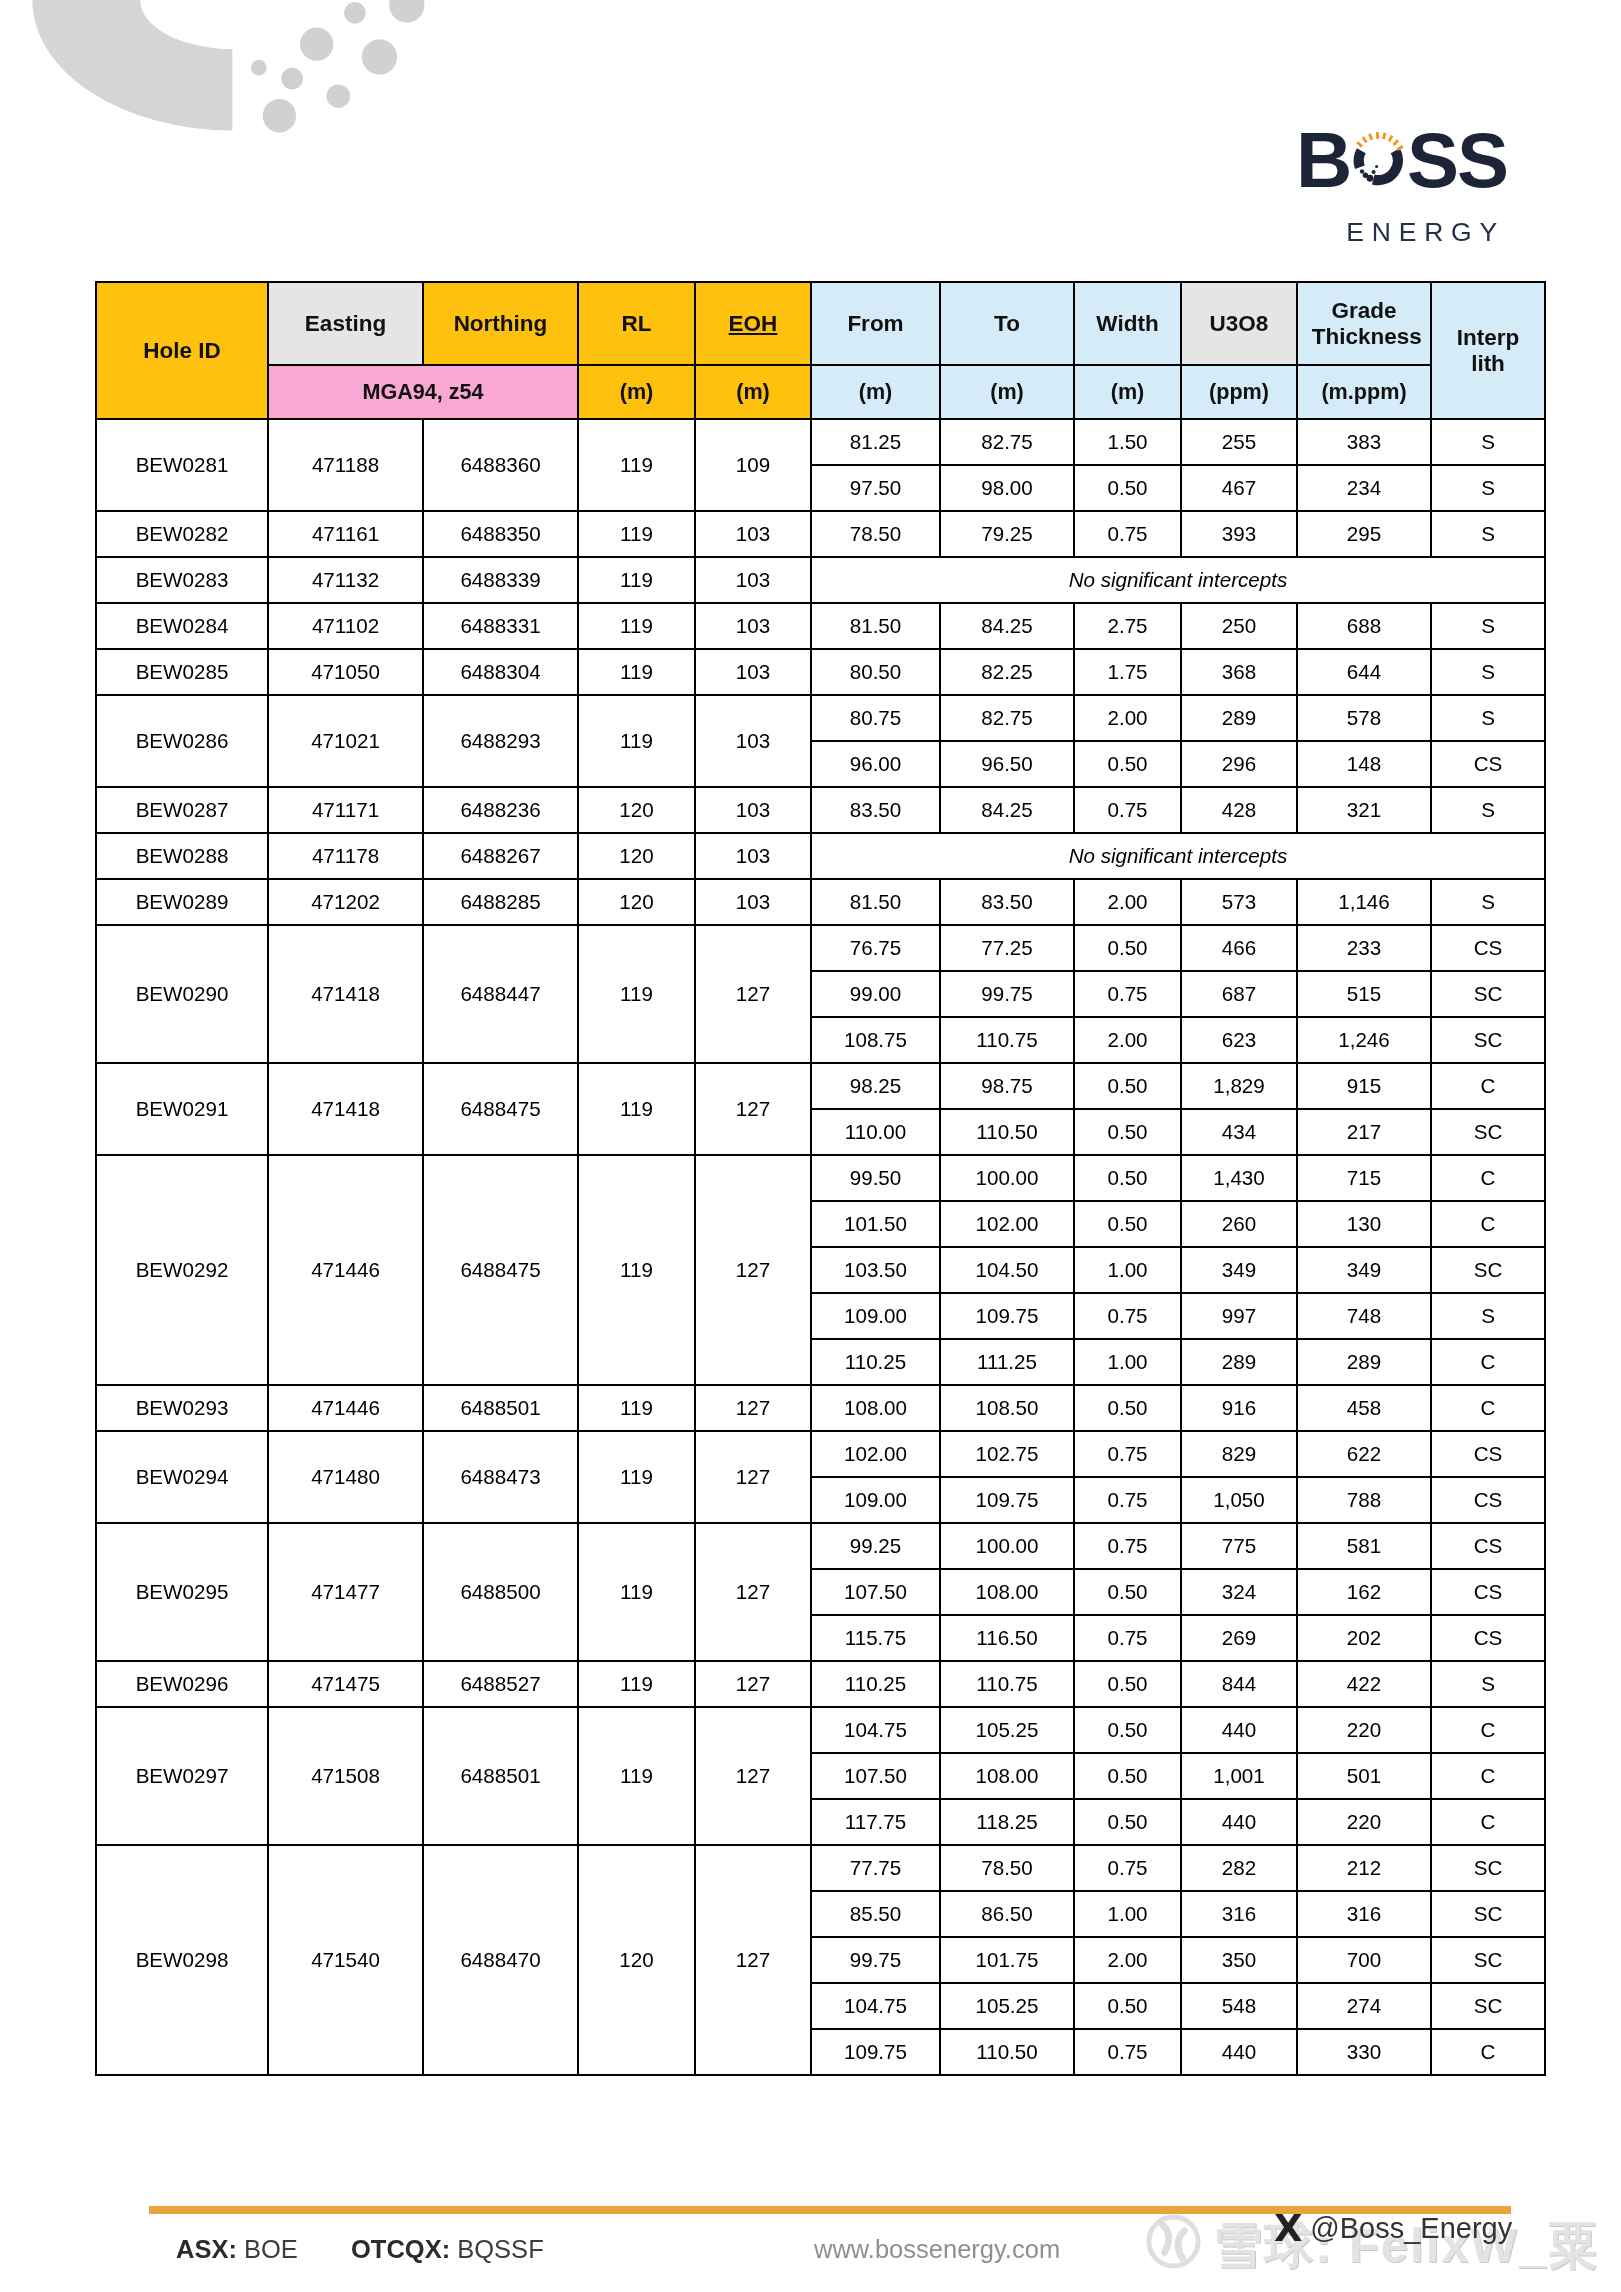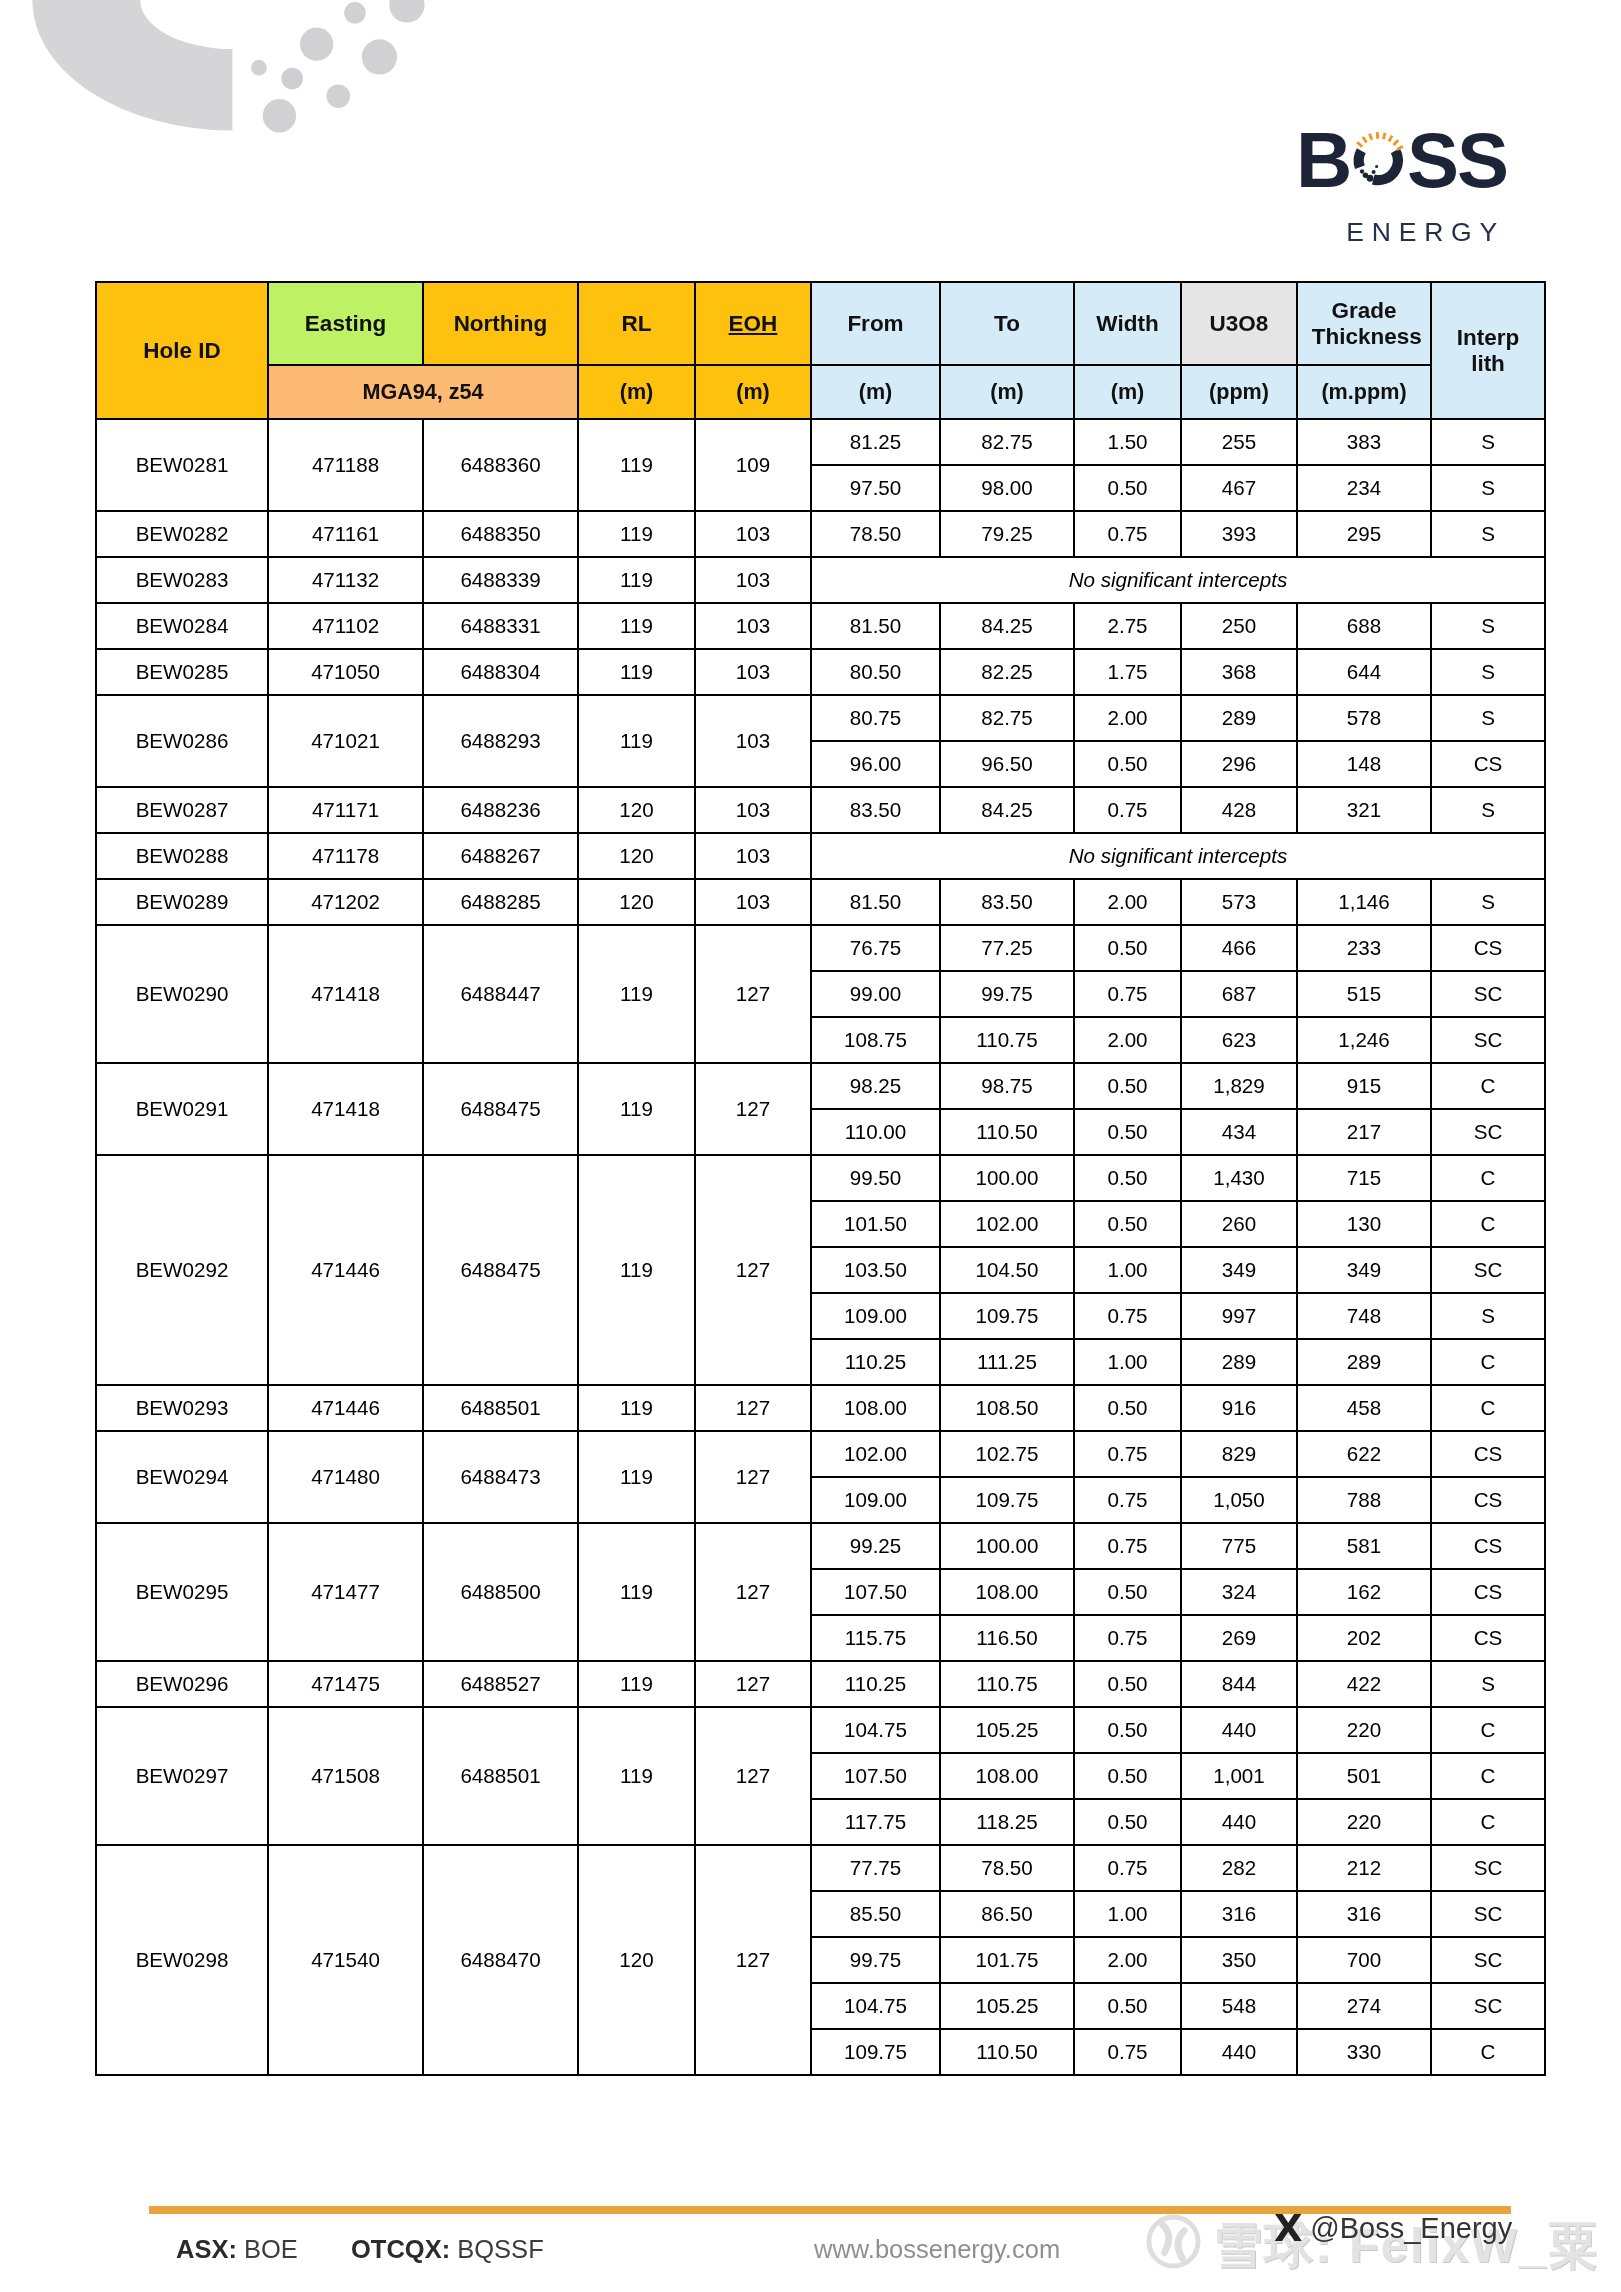--- a/index.html
+++ b/index.html
@@ -132,33 +132,33 @@
       <col style="width:129px">
     <col style="width:134px">
       <col style="width:107px">
       <col style="width:116px">
     <col style="width:134px">
       <col style="width:114px">
   </colgroup>
   <thead>
     <tr class="h1">
       <th class="orange" rowspan="2" style="background: rgb(254, 194, 14);">Hole ID</th>
-      <th class="orange" style="background: #bef264;">Easting</th>
+      <th class="orange" style="background: #e5e5e5;">Easting</th>
       <th class="orange" style="background: rgb(254, 194, 14);">Northing</th>
       <th class="orange" style="background: rgb(254, 194, 14);">RL</th>
       <th class="orange" style="background: rgb(254, 194, 14); text-decoration: underline;">EOH</th>
       <th class="blue" style="background: rgb(213, 235, 247);">From</th>
       <th class="blue" style="background: rgb(213, 235, 247);">To</th>
       <th class="blue" style="background: rgb(213, 235, 247);">Width</th>
       <th class="blue" style="background: #e5e5e5;">U3O8</th>
       <th class="blue wrap" style="background: rgb(213, 235, 247);">Grade Thickness</th>
       <th class="blue wrap" rowspan="2" style="background: rgb(213, 235, 247);">Interp lith</th>
     </tr>
     <tr class="h2">
-      <th class="orange" colspan="2" style="background: #fdba74; text-align: center;">MGA94, z54</th>
+      <th class="orange" colspan="2" style="background: #f9a8d4; text-align: center;">MGA94, z54</th>
       <th class="orange" style="background: rgb(254, 194, 14);">(m)</th>
       <th class="orange" style="background: rgb(254, 194, 14);">(m)</th>
       <th class="blue" style="background: rgb(213, 235, 247);">(m)</th>
       <th class="blue" style="background: rgb(213, 235, 247);">(m)</th>
       <th class="blue" style="background: rgb(213, 235, 247);">(m)</th>
       <th class="blue" style="background: rgb(213, 235, 247);">(ppm)</th>
       <th class="blue" style="background: rgb(213, 235, 247);">(m.ppm)</th>
     </tr>
   </thead>
   <tbody>

